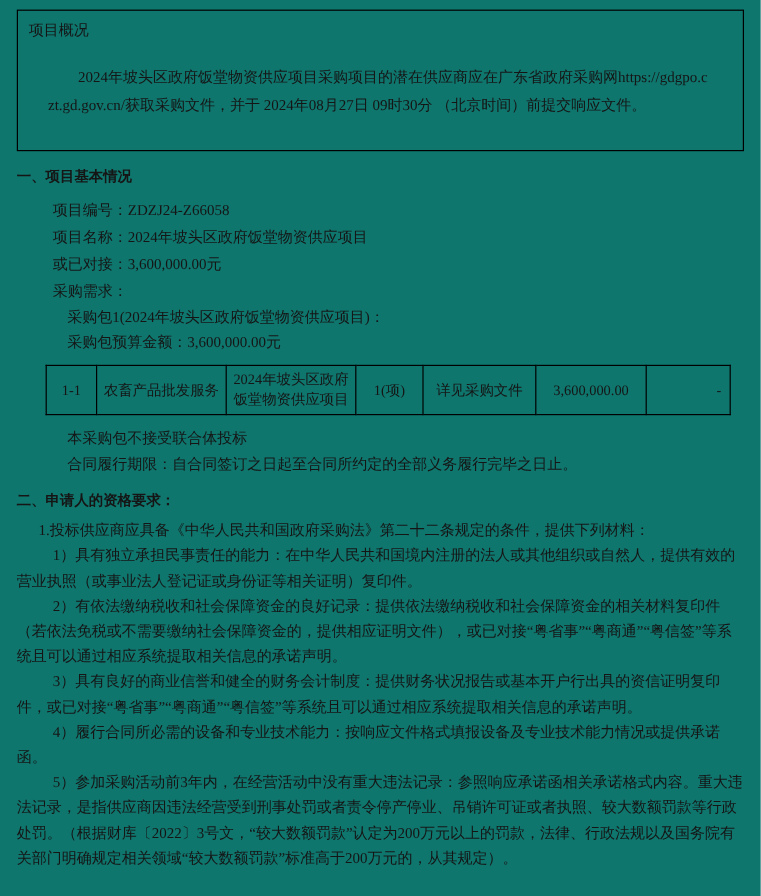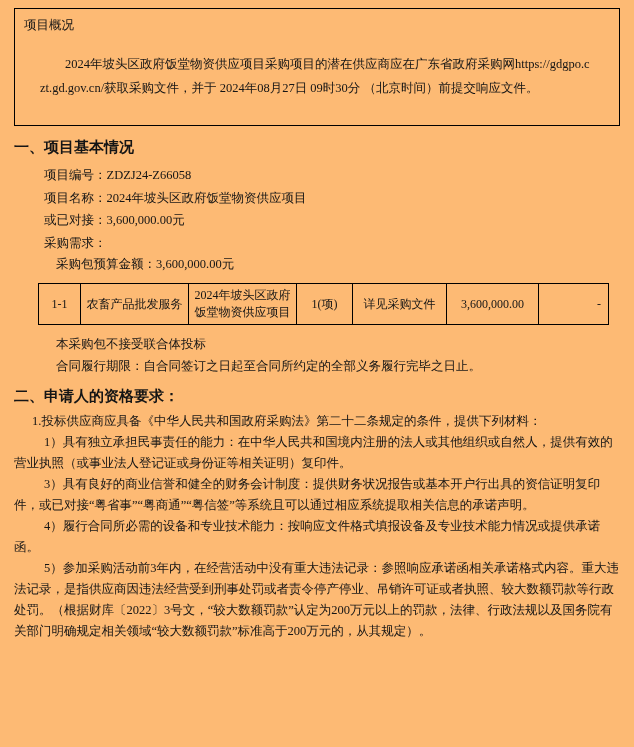--- a/index.html
+++ b/index.html
@@ -6,21 +6,21 @@
     margin: 0;
     padding: 0;
     background: #ffffff;
   }
   .doc {
     position: relative;
     width: 634px;
     height: 747px;
     box-sizing: border-box;
     padding: 8px 14px 0 14px;
-    background: #fdba74;
+    background: #0f766e;
     color: #151515;
     font-family: "Liberation Serif", "DejaVu Serif", serif;
     font-size: 12.5px;
     line-height: 21px;
     overflow: hidden;
   }
   
   .overview-box {
     border: 1px solid #000;
     padding: 5px 9px 9px 9px;
@@ -31,21 +31,21 @@
   }
   .ov-body {
     margin: 16px;
     text-indent: 2em;
     line-height: 24px;
     word-break: break-all;
   }
   
   .sec-heading {
     font-weight: bold;
-    font-size: 15px;
+    font-size: 12px;
     line-height: 20px;
     margin: 10px 0 7px 0;
   }
   .sec-heading.second {
     margin-top: 9px;
     margin-bottom: 5px;
   }
   
   .ln-field {
     margin-left: 30px;
@@ -102,20 +102,21 @@
     <p class="ov-body">2024年坡头区政府饭堂物资供应项目采购项目的潜在供应商应在广东省政府采购网https://gdgpo.czt.gd.gov.cn/获取采购文件，并于 2024年08月27日 09时30分 （北京时间）前提交响应文件。</p>
   </div>
 
   <div class="sec-heading">一、项目基本情况</div>
 
   <div class="ln-field"><span>项目编号：</span><span>ZDZJ24-Z66058</span></div>
   <div class="ln-field"><span>项目名称：</span><span>2024年坡头区政府饭堂物资供应项目</span></div>
   <div class="ln-field"><span>或已对接：</span><span>3,600,000.00元</span></div>
   <div class="ln-field"><span>采购需求：</span></div>
 
+  <div class="ln-pkg">采购包1(2024年坡头区政府饭堂物资供应项目)：</div>
   <div class="ln-pkg"><span>采购包预算金额：</span><span>3,600,000.00元</span></div>
 
   <table class="items">
     <colgroup>
       <col style="width:42px">
       <col style="width:108px">
       <col style="width:108px">
       <col style="width:56px">
       <col style="width:94px">
       <col style="width:92px">
@@ -134,17 +135,18 @@
     </tbody>
   </table>
 
   <div class="ln-note">本采购包不接受联合体投标</div>
   <div class="ln-note">合同履行期限：自合同签订之日起至合同所约定的全部义务履行完毕之日止。</div>
 
   <div class="sec-heading second">二、申请人的资格要求：</div>
 
   <p class="p p-num">1.投标供应商应具备《中华人民共和国政府采购法》第二十二条规定的条件，提供下列材料：</p>
   <p class="p p-sub">1）具有独立承担民事责任的能力：在中华人民共和国境内注册的法人或其他组织或自然人，提供有效的营业执照（或事业法人登记证或身份证等相关证明）复印件。</p>
+  <p class="p p-sub">2）有依法缴纳税收和社会保障资金的良好记录：提供依法缴纳税收和社会保障资金的相关材料复印件（若依法免税或不需要缴纳社会保障资金的，提供相应证明文件），或已对接“粤省事”“粤商通”“粤信签”等系统且可以通过相应系统提取相关信息的承诺声明。</p>
   <p class="p p-sub">3）具有良好的商业信誉和健全的财务会计制度：提供财务状况报告或基本开户行出具的资信证明复印件，或已对接“粤省事”“粤商通”“粤信签”等系统且可以通过相应系统提取相关信息的承诺声明。</p>
   <p class="p p-sub">4）履行合同所必需的设备和专业技术能力：按响应文件格式填报设备及专业技术能力情况或提供承诺函。</p>
   <p class="p p-sub">5）参加采购活动前3年内，在经营活动中没有重大违法记录：参照响应承诺函相关承诺格式内容。重大违法记录，是指供应商因违法经营受到刑事处罚或者责令停产停业、吊销许可证或者执照、较大数额罚款等行政处罚。（根据财库〔2022〕3号文，“较大数额罚款”认定为200万元以上的罚款，法律、行政法规以及国务院有关部门明确规定相关领域“较大数额罚款”标准高于200万元的，从其规定）。</p>
 
 </div>
 
 </body></html>

